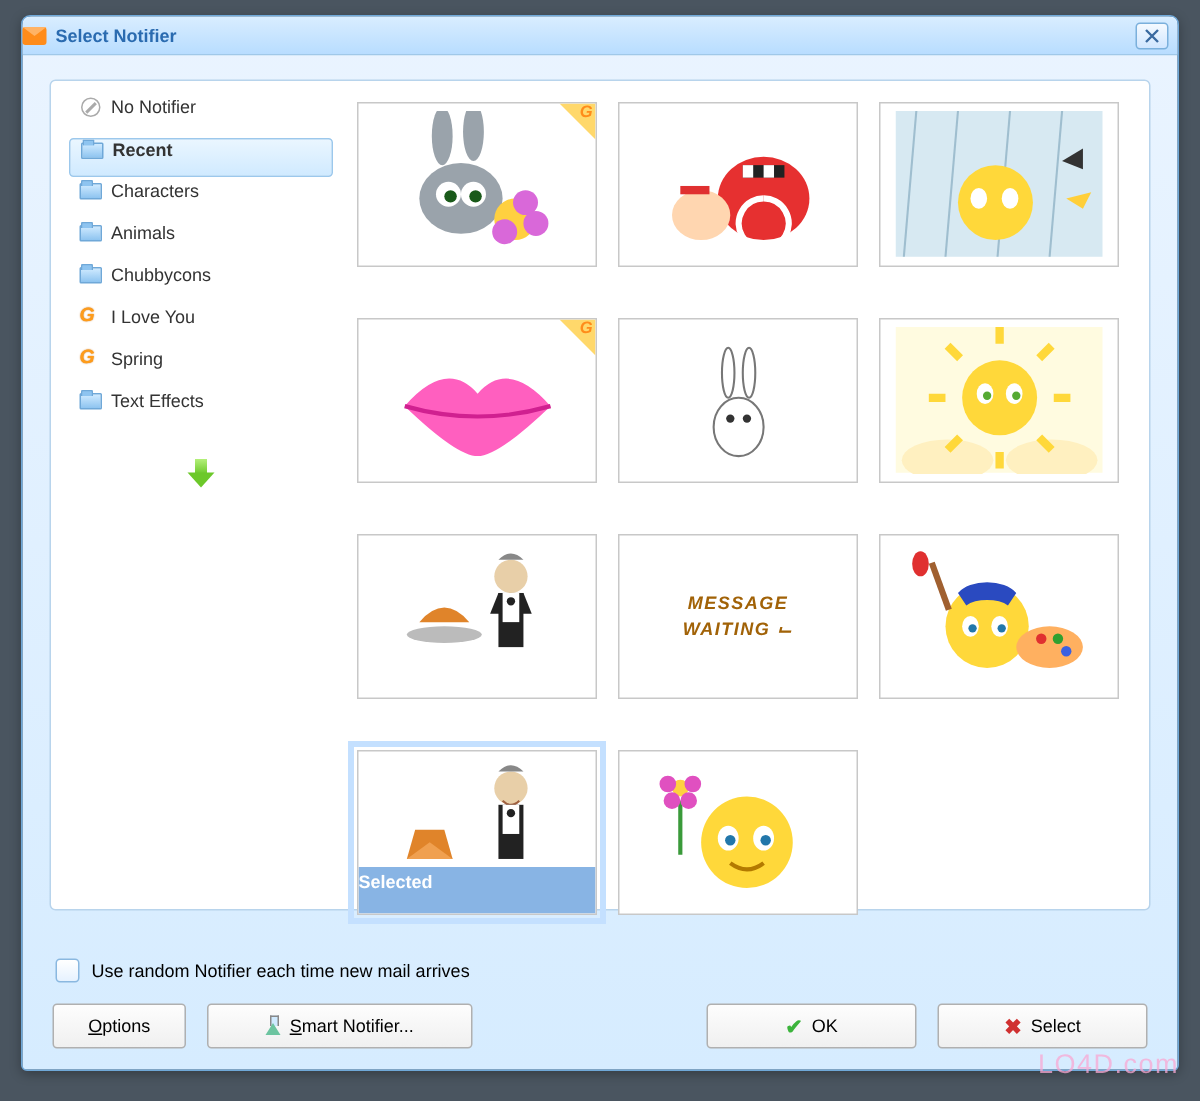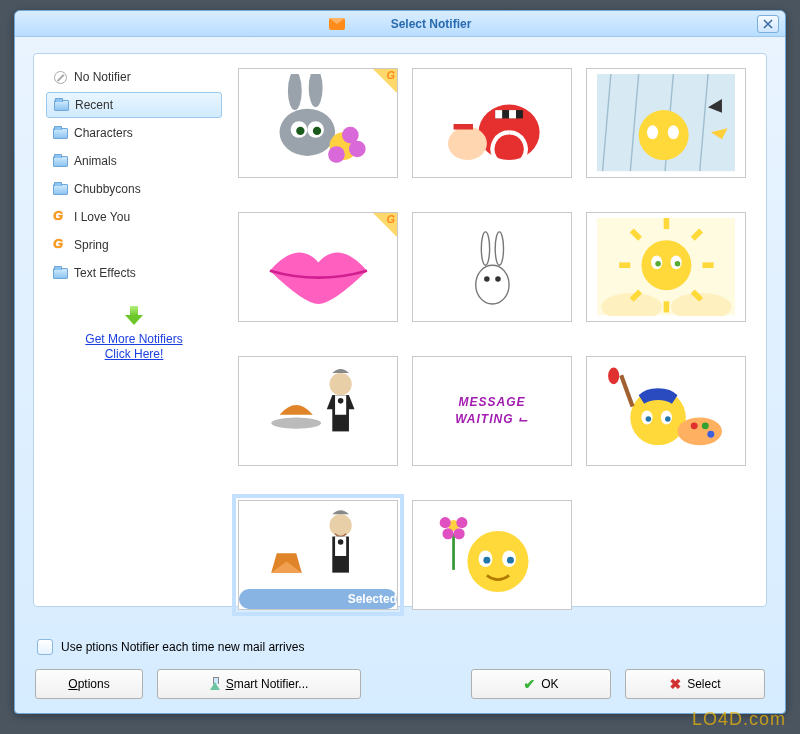--- a/index.html
+++ b/index.html
@@ -1,72 +1,72 @@
 <!DOCTYPE html>
 <html><head>
 <meta charset="utf-8">
 <style>
 * { box-sizing: border-box; margin: 0; padding: 0; font-family: Tahoma, Arial, sans-serif; font-size: 12px; }
 body { background: #4a5560; width: 800px; height: 734px; overflow: hidden; position: relative; }
 
 .window { position: absolute; left: 14px; top: 10px; width: 772px; height: 704px; background: linear-gradient(#eaf4ff,#d6ecff); border: 1px solid #6fa8d8; border-radius: 6px 6px 4px 4px; box-shadow: 0 2px 8px rgba(0,0,0,0.3); }
 
-.titlebar { height: 26px; background: linear-gradient(#d9edff,#b8ddff); border-radius: 6px 6px 0 0; display: flex; align-items: center; justify-content: center; position: relative; border-bottom: 1px solid #a0c8e8; gap: 40px; }
+.titlebar { height: 26px; background: linear-gradient(#d9edff,#b8ddff); border-radius: 6px 6px 0 0; display: flex; align-items: center; position: relative; border-bottom: 1px solid #a0c8e8; }
 .titlebar .title { color: #2a6bb0; font-weight: bold; }
 .titlebar .mail-icon { width: 16px; height: 12px; background: #ff8c1a; border-radius: 2px; margin-right: 6px; position: relative; }
 .titlebar .mail-icon::before { content:""; position:absolute; left:0; top:0; width:0; height:0; border-left:8px solid transparent; border-right:8px solid transparent; border-top:6px solid #ffb366; }
 .close-btn { position: absolute; right: 6px; top: 4px; width: 22px; height: 18px; background: linear-gradient(#f5faff,#d0e6ff); border: 1px solid #7bb0dc; border-radius: 3px; display: flex; align-items: center; justify-content: center; cursor: pointer; }
 .close-btn svg { width: 10px; height: 10px; }
 
 .content { position: absolute; left: 18px; top: 42px; right: 18px; bottom: 106px; background: #fff; border: 1px solid #b8d4ec; border-radius: 4px; display: flex; }
 
 .sidebar { width: 198px; padding: 10px 10px 10px 12px; }
-.side-item { display: flex; align-items: center; height: 26px; padding: 0 6px; border-radius: 3px; cursor: pointer; gap: 6px; margin-bottom: 2px; }
-.side-item.selected { background: linear-gradient(#eaf6ff,#d0eaff); border: 1px solid #9cc8ec; }
+.side-item { display: flex; height: 26px; padding: 0 6px; border-radius: 3px; cursor: pointer; gap: 6px; margin-bottom: 2px; }
+.side-item.selected { background: linear-gradient(#eaf6ff,#d0eaff); border: 1px solid #9cc8ec; font-weight: bold; }
 .side-item .lbl { color: #333; }
 .side-icon { width: 16px; height: 14px; flex-shrink: 0; display:flex; align-items:center; justify-content:center; }
 .folder-mini { width:15px; height:11px; background: linear-gradient(#cfeaff,#8ec4f0); border:1px solid #6fa8d8; border-radius:1px; position:relative; }
 .folder-mini::before { content:""; position:absolute; left:0; top:-3px; width:6px; height:3px; background:#8ec4f0; border:1px solid #6fa8d8; border-bottom:none; border-radius:1px 1px 0 0; }
 .g-mini { width:14px; height:14px; font-weight:bold; font-style:italic; color:#ff9c1a; text-shadow:0 0 1px #c76a00; font-size:13px; line-height:12px; }
 .none-mini { width:13px; height:13px; border:1.5px solid #aaa; border-radius:50%; position:relative; }
 .none-mini::before { content:""; position:absolute; left:1px; top:5px; width:9px; height:1.5px; background:#aaa; transform:rotate(-45deg); }
 
 .get-more { text-align: center; margin-top: 20px; }
 .get-more .arrow-icon { margin: 0 auto 4px; }
 .arrow-icon { width: 18px; height: 22px; position: relative; }
 .arrow-icon::before { content:""; position:absolute; left:5px; top:0; width:8px; height:10px; background: linear-gradient(#b4f07a,#6cc82a); }
 .arrow-icon::after { content:""; position:absolute; left:0; top:9px; width:0; height:0; border-left:9px solid transparent; border-right:9px solid transparent; border-top:10px solid #6cc82a; }
 .get-more a { color: #1a3ee0; text-decoration: underline; display:block; line-height:15px; cursor:pointer; }
 
 .grid { flex: 1; padding: 14px 10px 10px 6px; display: grid; grid-template-columns: repeat(3, 160px); grid-auto-rows: 120px; gap: 24px 14px; align-content: start; justify-content: start; }
 .thumb { width: 160px; height: 110px; border: 1px solid #c8c8c8; background: #fff; position: relative; cursor: pointer; display:flex; align-items:center; justify-content:center; overflow:hidden; }
 .thumb.g-badge::after { content:""; position:absolute; right:0; top:0; width:0; height:0; border-top:24px solid #ffd86b; border-left:24px solid transparent; }
 .thumb.g-badge::before { content:"G"; position:absolute; right:2px; top:0; font-size:11px; font-weight:bold; font-style:italic; color:#ff8c1a; z-index:2; }
 .thumb.picked { outline: 4px solid #c4e0ff; outline-offset: 2px; }
-.sel-label { position:absolute; left:0; right:0; bottom:0; height:20px; background:#88b4e4; color:#fff; font-weight:bold; text-align:right; line-height:20px;border-radius:10px; }
+.sel-label { position:absolute; left:0; right:0; bottom:0; height:31px; background:#88b4e4; color:#fff; font-weight:bold; text-align:left; line-height:20px; }
 
 .footer { position: absolute; left: 20px; right: 20px; bottom: 14px; }
 .chk-row { display: flex; align-items: center; gap: 8px; margin-bottom: 14px; padding-left: 2px; }
 .chk-box { width: 16px; height: 16px; background: linear-gradient(#fff,#e6f2ff); border: 1px solid #8ab8e0; border-radius: 3px; cursor:pointer; }
 .btn-row { display: flex; gap: 14px; }
 .btn { height: 30px; background: linear-gradient(#fdfdfd,#f0f0f0); border: 1px solid #b0b0b0; border-radius: 3px; display: flex; align-items: center; justify-content: center; gap: 6px; cursor: pointer; padding: 0 14px; }
-.btn-options { width: 108px; }
-.btn-smart { width: 204px; }
+.btn-options { width: 89px; }
+.btn-smart { width: 177px; }
 .spacer { flex: 1; }
 .btn-ok { width: 140px; }
 .btn-cancel { width: 140px; }
 .btn .u { text-decoration: underline; }
 
 .flask-icon { width:10px; height:14px; position:relative; }
 .flask-icon::before { content:""; position:absolute; left:3px; top:0; width:4px; height:6px; background:#cfeaff; border:1px solid #888; border-bottom:none; }
 .flask-icon::after { content:""; position:absolute; left:0; top:5px; width:0; height:0; border-left:5px solid transparent; border-right:5px solid transparent; border-bottom:8px solid #6cc4a0; }
 .check-icon { color:#3cb43c; font-size:14px; font-weight:bold; }
 .x-icon { color:#d03030; font-size:14px; font-weight:bold; }
 
-.watermark { position:absolute; right:14px; bottom:4px; color:#eab308; font-size:18px; letter-spacing:1px; opacity:0.75; font-weight:300; }
+.watermark { position:absolute; right:14px; bottom:14px; color:#f9a8d4; font-size:18px; letter-spacing:1px; opacity:0.75; font-weight:300; }
 
 
 .art { width:100%; height:100%; display:flex; align-items:center; justify-content:center; font-size:11px; color:#888; }
 .art svg { max-width:90%; max-height:90%; }
 </style>
 </head>
 <body>
 
 <div class="window">
 
@@ -127,24 +127,20 @@
       </div>
       <div class="side-item">
         <span class="side-icon">
             <span class="folder-mini"></span>
           </span>
         <span class="lbl">Text Effects</span>
       </div>
 
       <div class="get-more">
         <div class="arrow-icon"></div>
-        <a>
-          <span>Get More Notifiers</span><br>
-          <span>Click Here!</span>
-        </a>
       </div>
     </div>
 
     <div class="grid">
 
       <div class="thumb g-badge">
         <div class="art">
             <svg viewBox="0 0 100 70">
               <ellipse cx="42" cy="42" rx="20" ry="17" fill="#9aa3ab"></ellipse>
               <ellipse cx="33" cy="12" rx="5" ry="14" fill="#9aa3ab"></ellipse>
@@ -252,21 +248,21 @@
               <path d="M60 24 l-4 10 h20 l-4 -10" fill="#222"></path>
               <rect x="62" y="24" width="8" height="14" fill="#fff"></rect>
               <circle cx="66" cy="28" r="2" fill="#222"></circle>
               <ellipse cx="34" cy="44" rx="18" ry="4" fill="#bbb"></ellipse>
               <path d="M22 38 q12 -14 24 0 z" fill="#e0842a"></path>
             </svg>
           </div>
       </div>
 
       <div class="thumb">
-        <div class="art" style="flex-direction:column; font-style:italic; font-weight:bold; color:#a21caf; font-size:15px; letter-spacing:1px; line-height:17px;text-align:center;">
+        <div class="art" style="flex-direction:column; font-style:italic; font-weight:bold; color:#a16207; font-size:15px; letter-spacing:1px; line-height:17px;text-align:center;">
           <div>MESSAGE</div>
           <div>WAITING ⌙</div>
         </div>
       </div>
 
       <div class="thumb">
         <div class="art">
             <svg viewBox="0 0 100 70">
               <circle cx="44" cy="40" r="20" fill="#ffd83a"></circle>
               <path d="M30 24 a16 10 0 0 1 28 0 l-4 6 a12 6 0 0 0 -20 0 z" fill="#2a4ac0"></path>
@@ -318,21 +314,21 @@
             </svg>
           </div>
       </div>
 
     </div>
   </div>
 
   <div class="footer">
     <div class="chk-row">
       <div class="chk-box"></div>
-      <span>Use ptions Notifier each time new mail arrives</span>
+      <span>Use random Notifier each time new mail arrives</span>
     </div>
     <div class="btn-row">
       <div class="btn btn-options">
         <span><span class="u">O</span>ptions</span>
       </div>
       <div class="btn btn-smart">
         <span class="flask-icon"></span>
         <span><span class="u">S</span>mart Notifier...</span>
       </div>
       <div class="spacer"></div>

